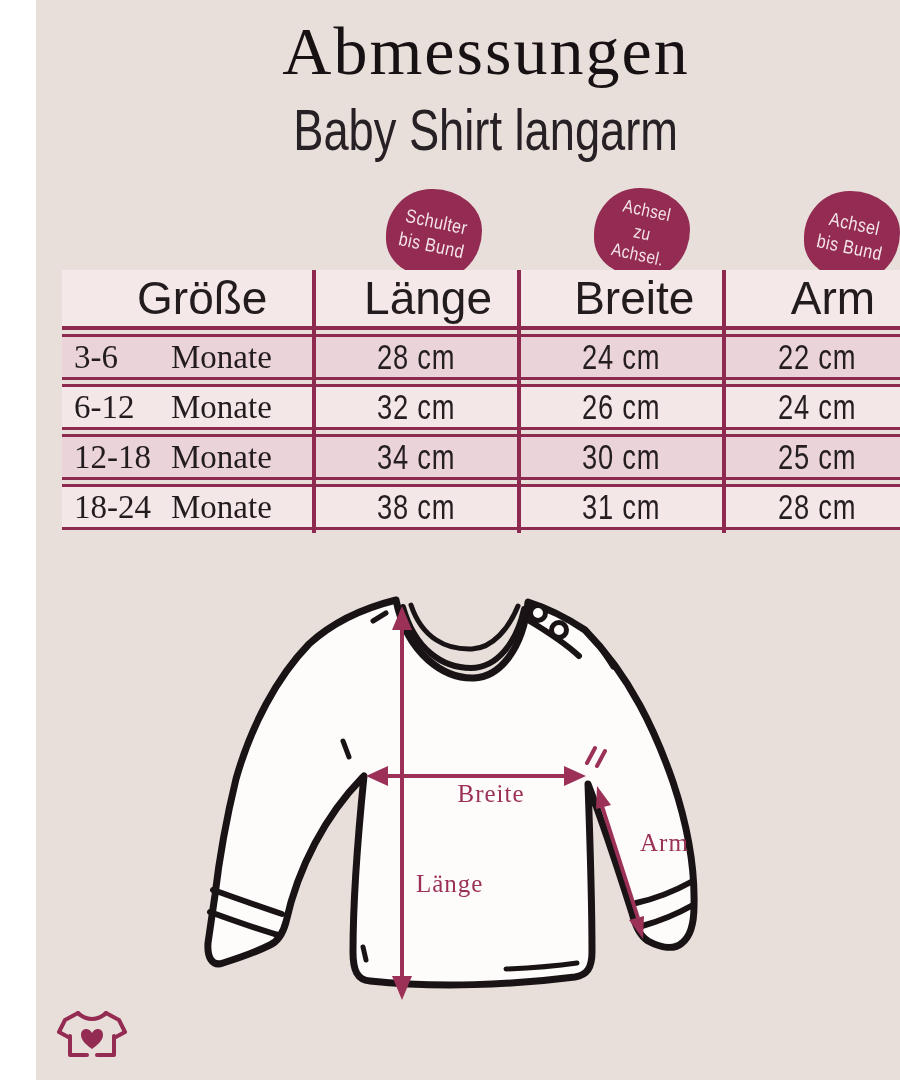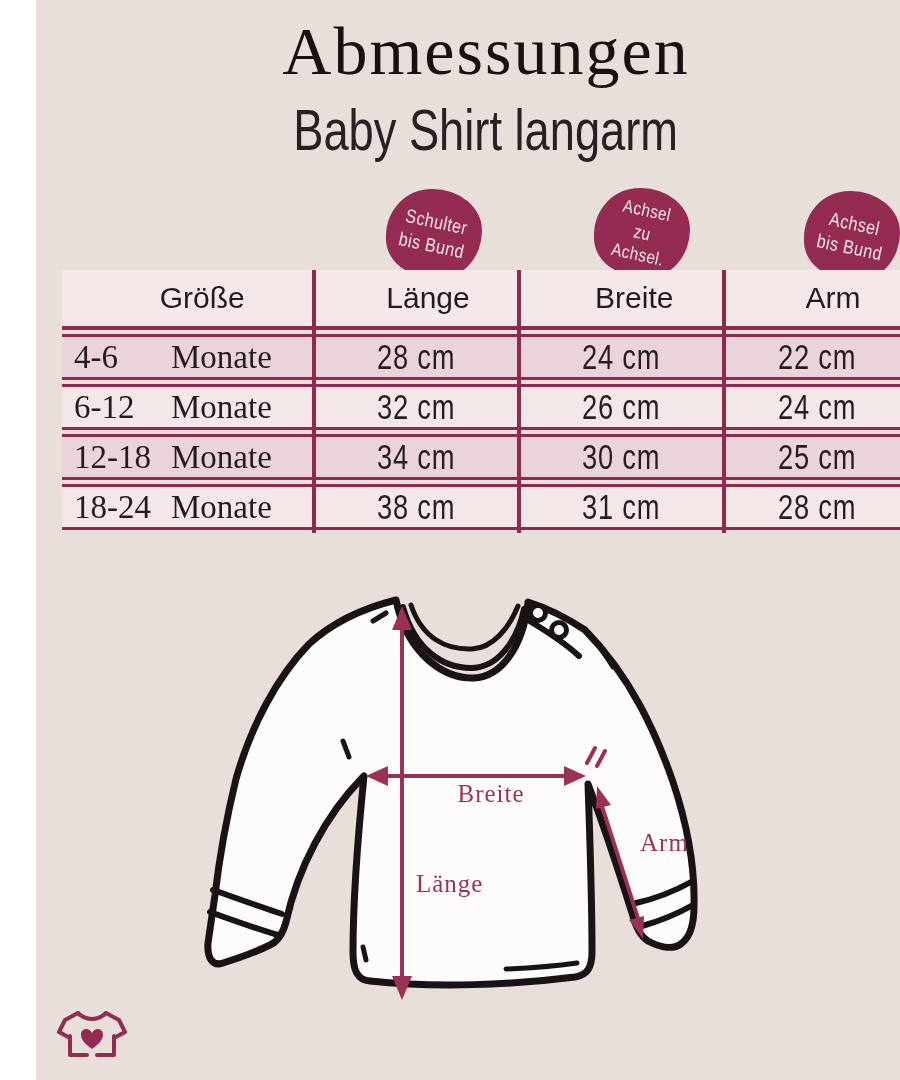--- a/index.html
+++ b/index.html
@@ -39,21 +39,21 @@
     border-bottom:4px solid #8E2A4F; box-sizing:border-box;
   }
   .trow{
     position:relative; height:46px; margin-top:4px; display:flex;
     border-top:3px solid #8E2A4F; border-bottom:3px solid #8E2A4F; box-sizing:border-box;
   }
   .dark{background:#EAD4DA;}
   .light{background:#F4E7E8;}
   .cell{display:flex; align-items:center; justify-content:center; color:#231C1F;}
   .c1{width:252px;} .c2{width:205px;} .c3{width:205px;} .c4{width:187px;}
-  .th{font-size:30px;padding-left:35px;}
+  .th{font-size:46px;padding-left:35px;}
   .size{justify-content:flex-start; padding-left:12px; box-sizing:border-box;
         font-family:"Liberation Serif", serif; font-size:33px;}
   .size .range{display:inline-block; width:97px;}
   .num .cond{display:inline-block; transform:scaleX(0.78); transform-origin:center;
              font-size:35px; letter-spacing:1px; color:#251E21;}
   .vline{position:absolute; top:0; bottom:0; width:4px; background:#8E2A4F; z-index:5;}
   .v1{left:250px;} .v2{left:455px;} .v3{left:660px;}
   
   .diagram{position:absolute; left:0; top:0; width:900px; height:1080px; pointer-events:none;}
   
@@ -99,21 +99,21 @@
 
     <div class="thead">
       <div class="cell c1 th">Größe</div>
       <div class="cell c2 th">Länge</div>
       <div class="cell c3 th">Breite</div>
       <div class="cell c4 th">Arm</div>
     </div>
 
     <div class="trow dark">
       <div class="cell c1 size">
-          <span class="range">4-6</span>
+          <span class="range">3-6</span>
           <span class="unit">Monate</span>
         </div>
       <div class="cell c2 num">
           <span class="cond">28 cm</span>
         </div>
       <div class="cell c3 num">
           <span class="cond">24 cm</span>
         </div>
       <div class="cell c4 num">
           <span class="cond">22 cm</span>

